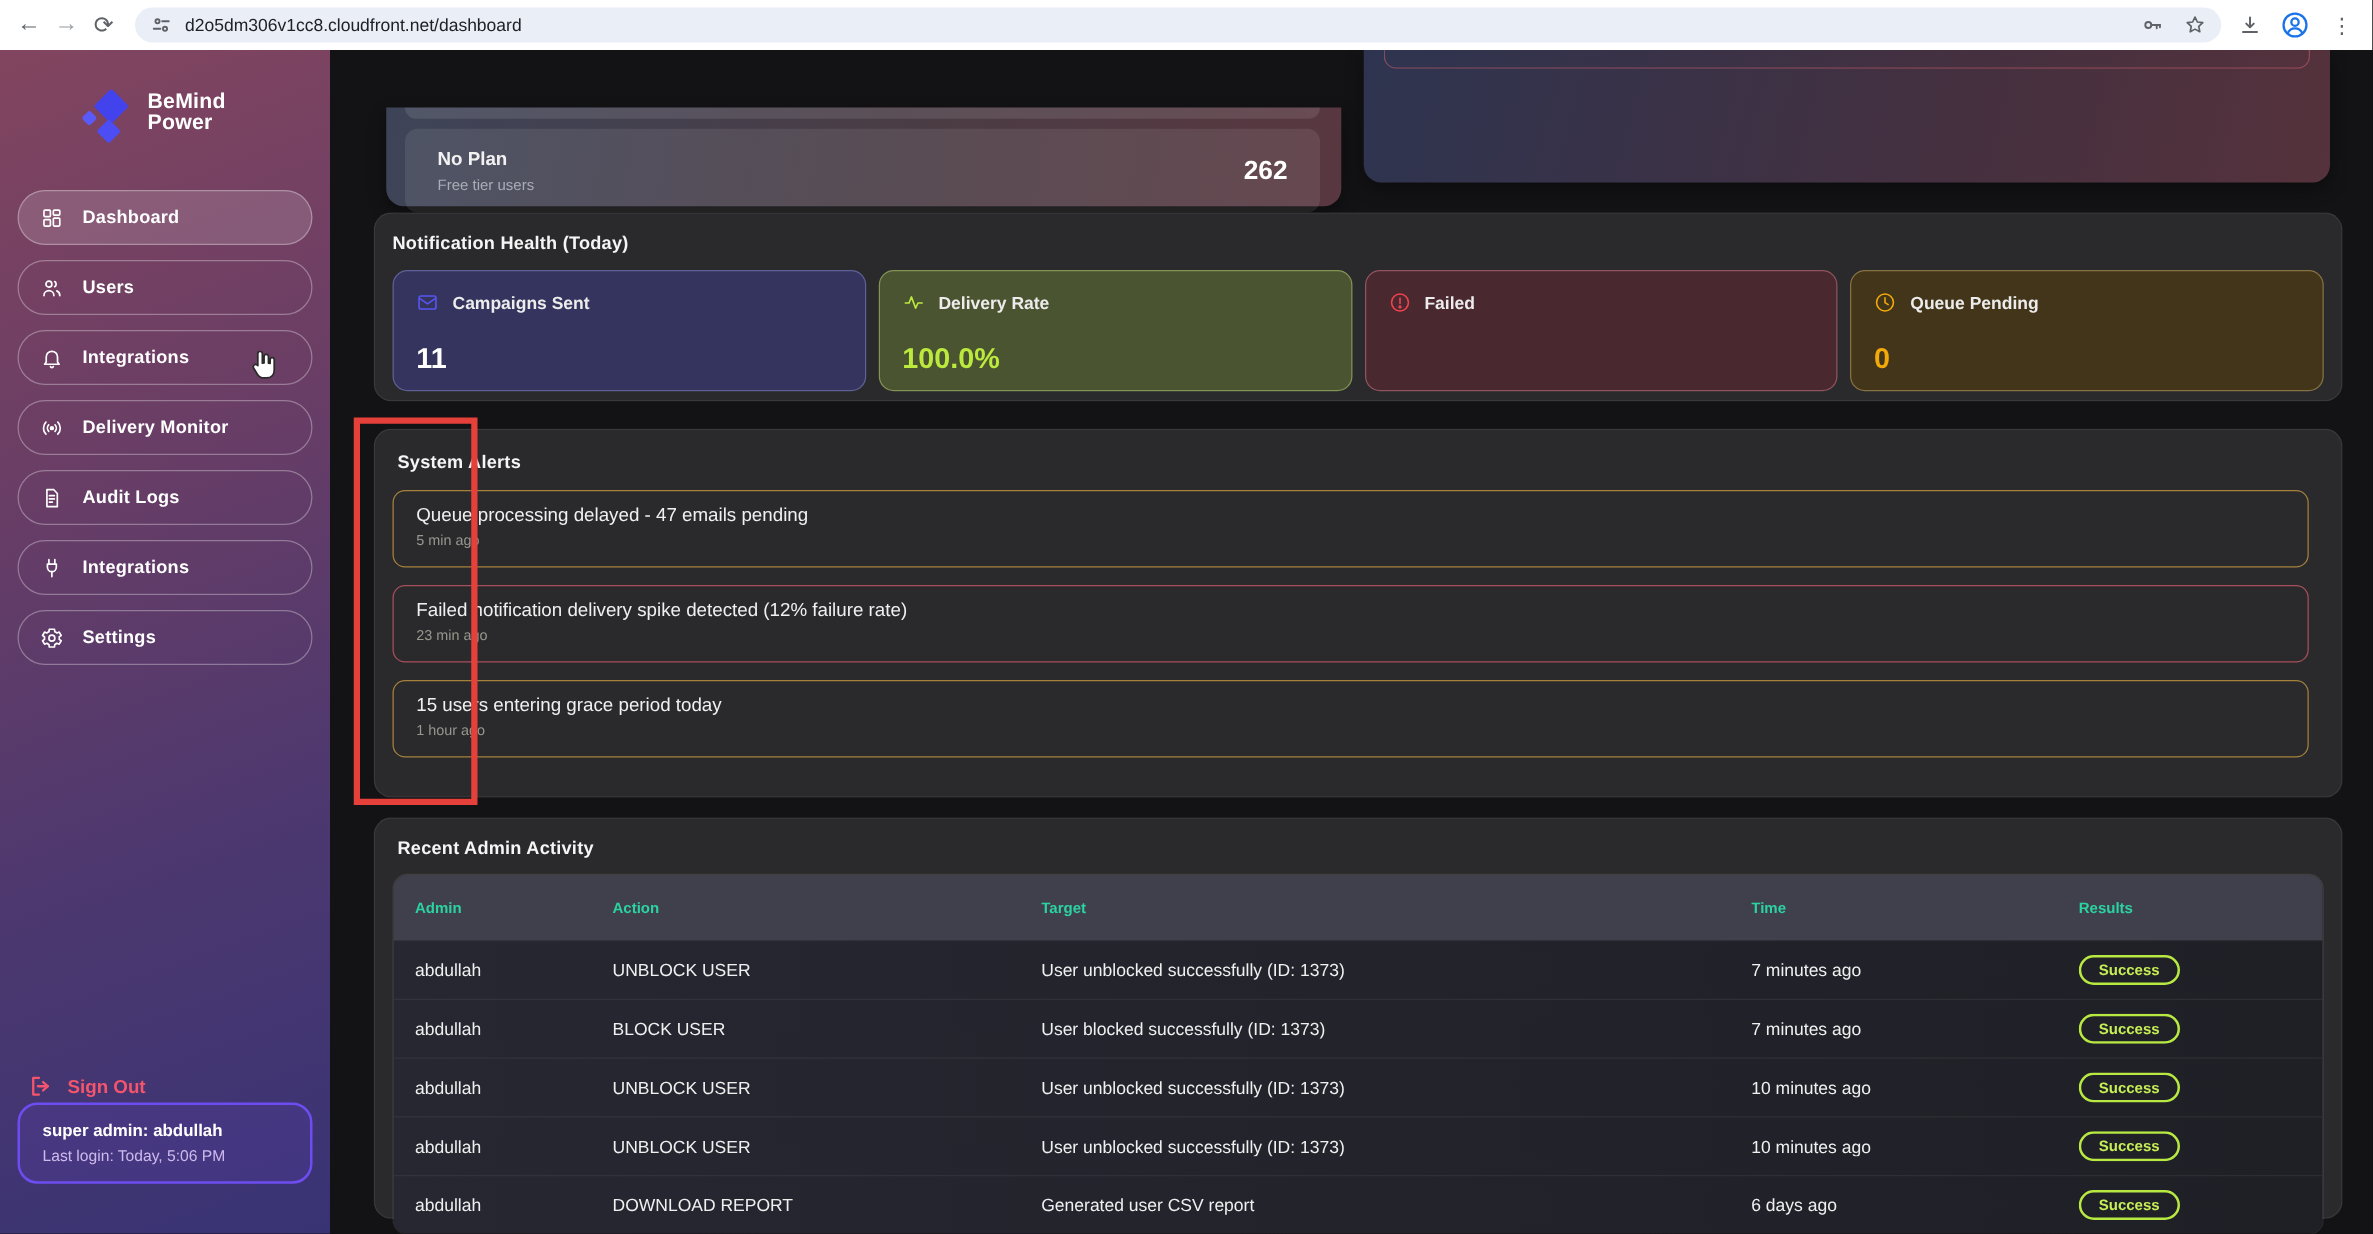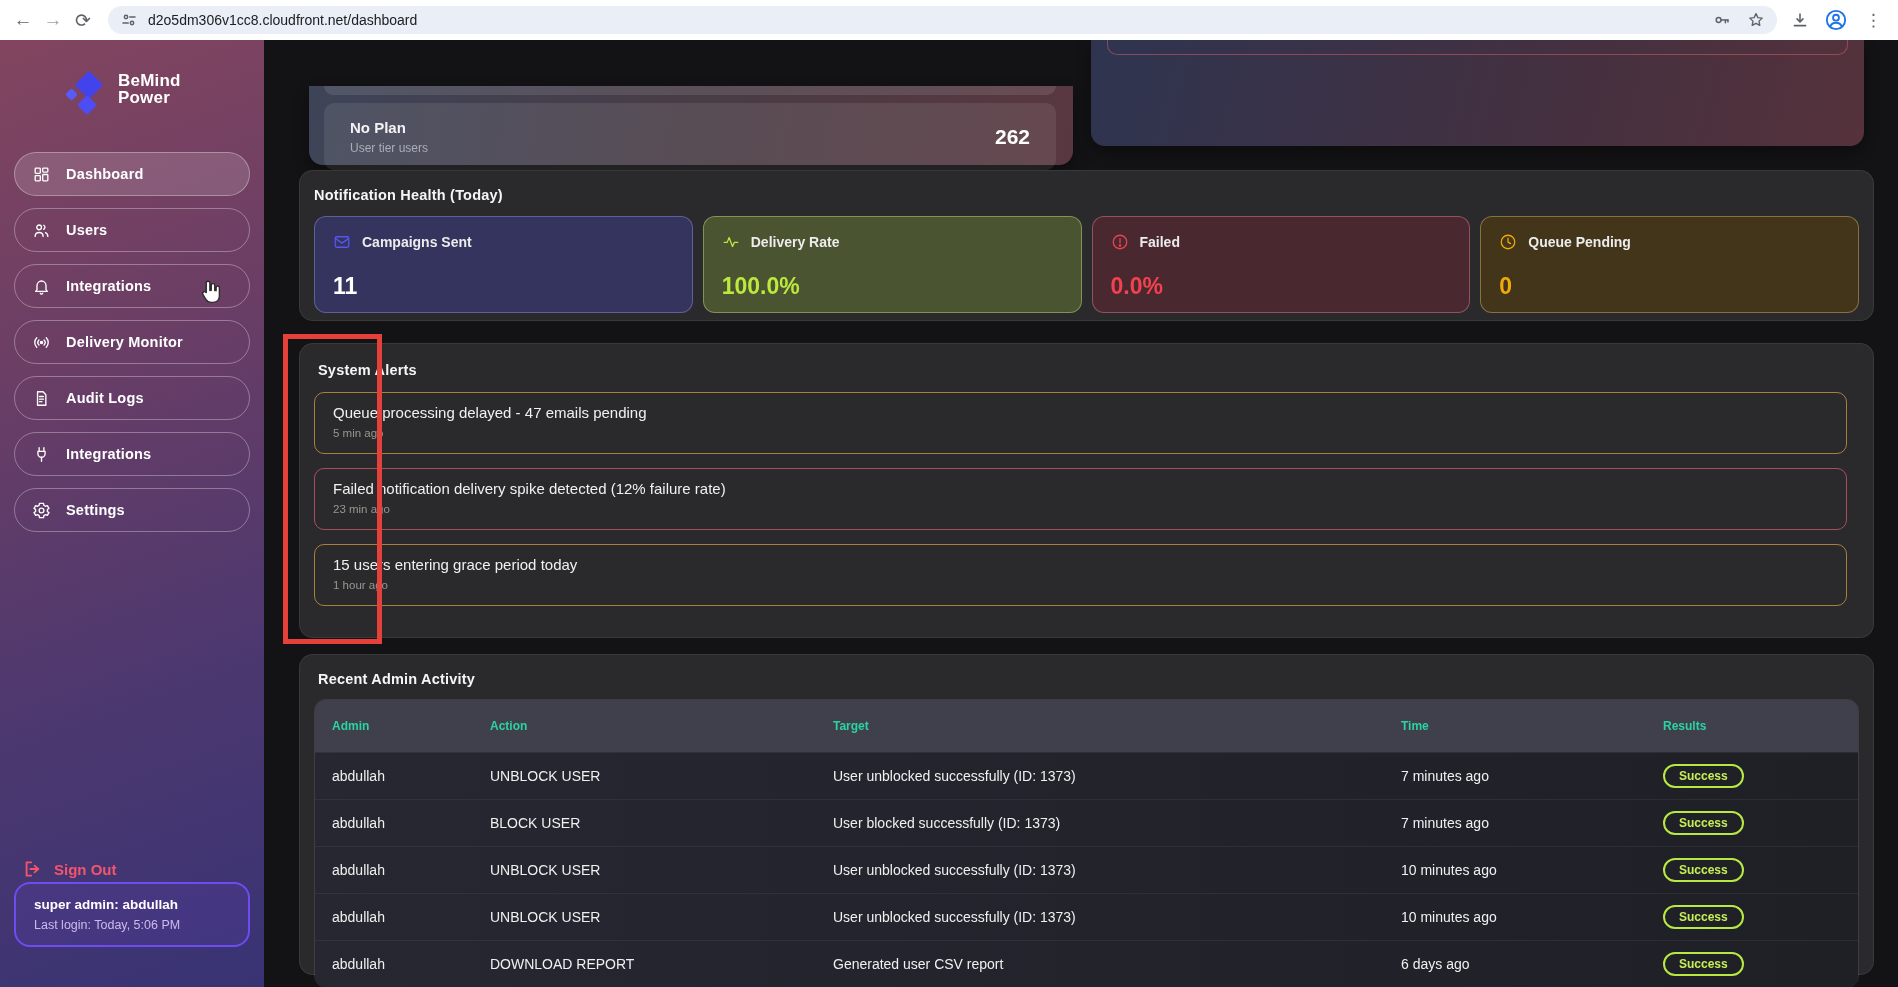--- a/index.html
+++ b/index.html
@@ -238,21 +238,21 @@
     <div class="aname">super admin: abdullah</div>
     <div class="alogin">Last login: Today, 5:06 PM</div>
   </div>
 </div>
 
 <div class="plan-card-left">
   <div class="plan-cut"></div>
   <div class="plan-row">
     <div>
       <div class="plan-title">No Plan</div>
-      <div class="plan-sub">User tier users</div>
+      <div class="plan-sub">Free tier users</div>
     </div>
     <div class="plan-value">262</div>
   </div>
 </div>
 <div class="plan-card-right">
   <div class="plan-right-cut"></div>
 </div>
 
 <div class="section sec-health">
   <div class="section-title">Notification Health (Today)</div>
@@ -278,21 +278,20 @@
       </div>
       <div class="stat-card stat-failed">
         <div class="stat-head">
           <svg viewBox="0 0 24 24" fill="none" stroke="currentColor" stroke-width="1.7" stroke-linecap="round" stroke-linejoin="round" class="stat-icon">
             <circle cx="12" cy="12" r="9"></circle>
             <path d="M12 7.5v5.5"></path>
             <circle cx="12" cy="16.7" r="0.9" fill="currentColor"></circle>
           </svg>
           <span class="stat-label">Failed</span>
         </div>
-        <div class="stat-value">0.0%</div>
       </div>
       <div class="stat-card stat-queue">
         <div class="stat-head">
           <svg viewBox="0 0 24 24" fill="none" stroke="currentColor" stroke-width="1.7" stroke-linecap="round" stroke-linejoin="round" class="stat-icon">
             <circle cx="12" cy="12" r="9"></circle>
             <path d="M12 7v5.2l3.4 2"></path>
           </svg>
           <span class="stat-label">Queue Pending</span>
         </div>
         <div class="stat-value">0</div>

